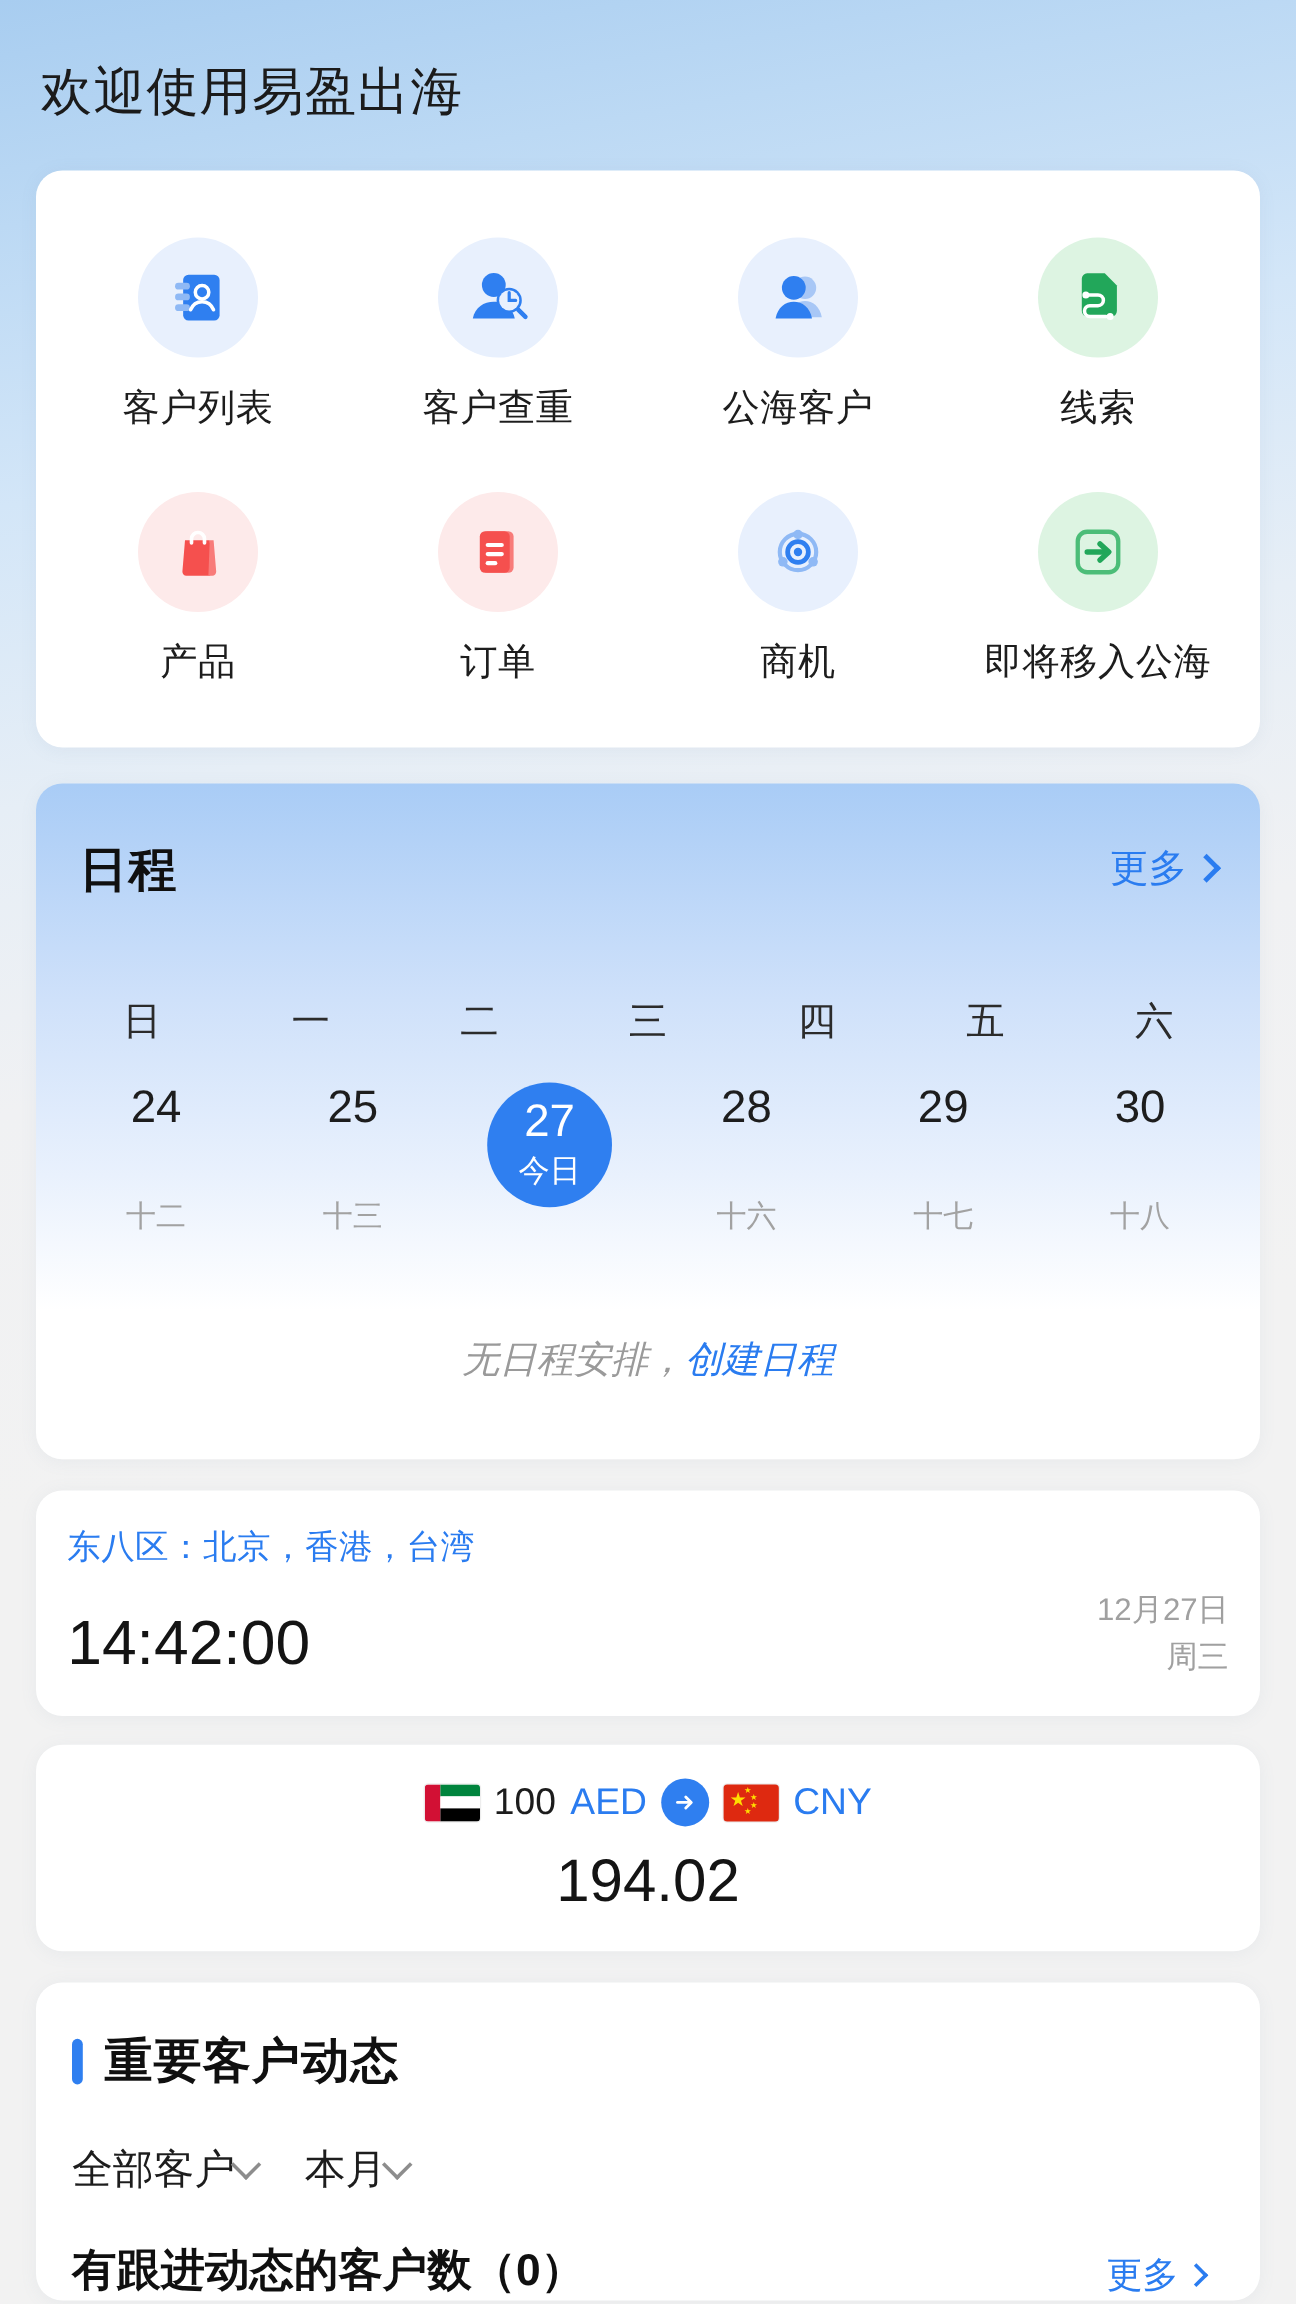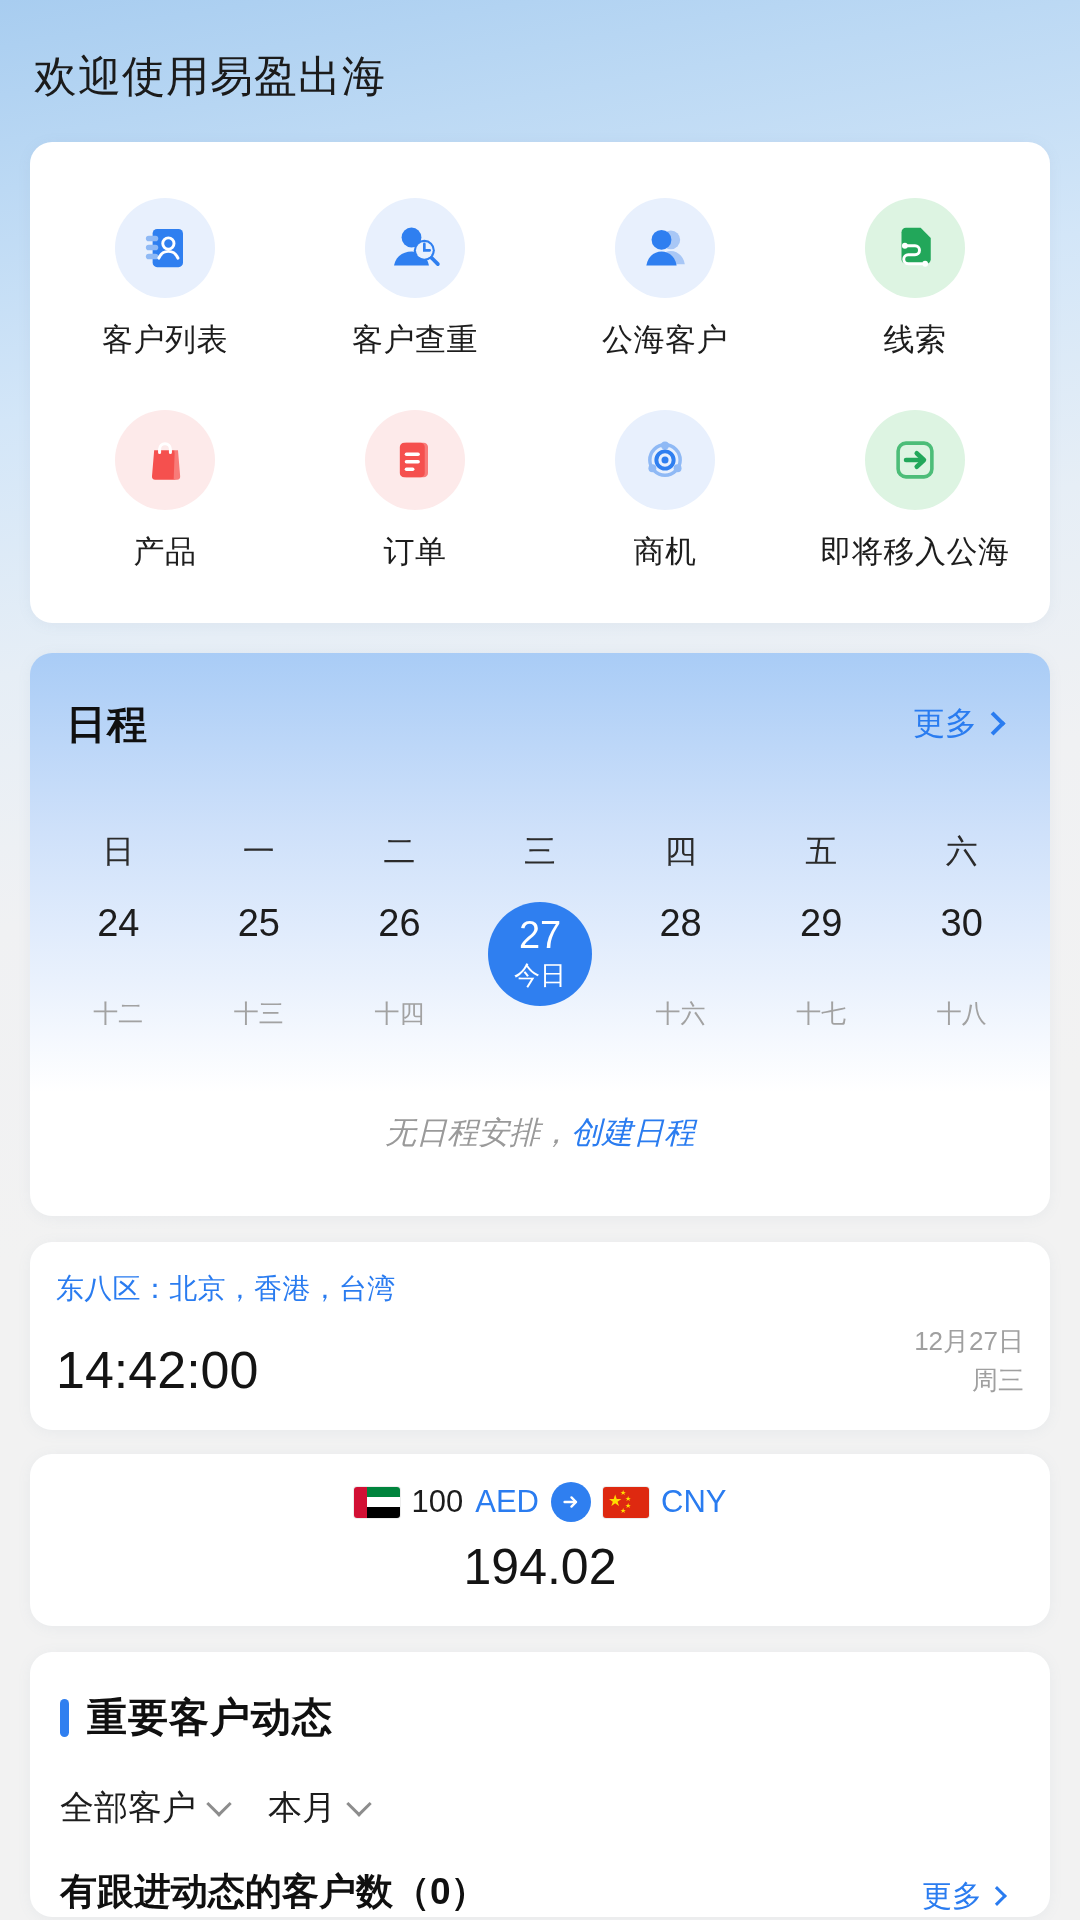--- a/index.html
+++ b/index.html
@@ -54,21 +54,21 @@
   
   .schedule {
     margin:30px 30px 0 30px;
     border-radius:22px;
     background:linear-gradient(180deg,#a9ccf6 0%,#cfe1fa 32%,#e9f1fd 58%,#ffffff 78%,#ffffff 100%);
     box-shadow:0 2px 14px rgba(120,140,170,0.08);
     overflow:hidden;
   }
   .sched-head {
     display:flex; align-items:center; justify-content:space-between;
-    padding:44px 48px 0 36px;
+    padding:44px 36px 0 36px;
     gap:14px;
   }
   .sched-title { font-size:40px; font-weight:700; color:#101010; letter-spacing:1px;}
   .sched-more {
     display:flex; align-items:center; gap:8px;
     font-size:32px; color:#2a7cf0;
   }
   .chev {
     width:17px; height:17px;
     border-right:4px solid #2a7cf0; border-top:4px solid #2a7cf0;
@@ -130,21 +130,21 @@
   .bottom {
     margin:26px 30px 0 30px; background:#fff; border-radius:22px;
     box-shadow:0 2px 14px rgba(120,140,170,0.08);
     padding:38px 46px 0 30px; min-height:240px;
   }
   .sect-head { display:flex; align-items:center; gap:18px; }
   .accent-bar { width:9px; height:38px; background:#2f7ff0; border-radius:5px; }
   .sect-title { font-size:40px; font-weight:700; color:#101010; letter-spacing:1px; }
   .filters { display:flex; align-items:center; gap:40px; margin-top:40px; }
   .filter {
-    display:flex; align-items:center; gap:14px;
+    display:flex; align-items:center; gap:0;
     font-size:34px; color:#1d1d1d;
   }
   .caret {
     width:18px; height:18px;
     border-right:3px solid #8d8d8d; border-bottom:3px solid #8d8d8d;
     transform:rotate(45deg); display:inline-block; margin-bottom:9px;
   }
   .stat-row {
     display:flex; align-items:flex-end; justify-content:space-between;
     margin-top:36px;
@@ -295,24 +295,20 @@
     </div>
 
     <div class="daterow">
       <div class="dcell">
         <div class="dnum">24</div>
         <div class="dlun">十二</div>
       </div>
       <div class="dcell">
         <div class="dnum">25</div>
         <div class="dlun">十三</div>
-      </div>
-      <div class="dcell">
-        <div class="dnum">26</div>
-        <div class="dlun">十四</div>
       </div>
       <div class="dcell today">
         <div class="daypill">
           <div class="dnum">27</div>
           <div class="dlun">今日</div>
         </div>
       </div>
       <div class="dcell">
         <div class="dnum">28</div>
         <div class="dlun">十六</div>

